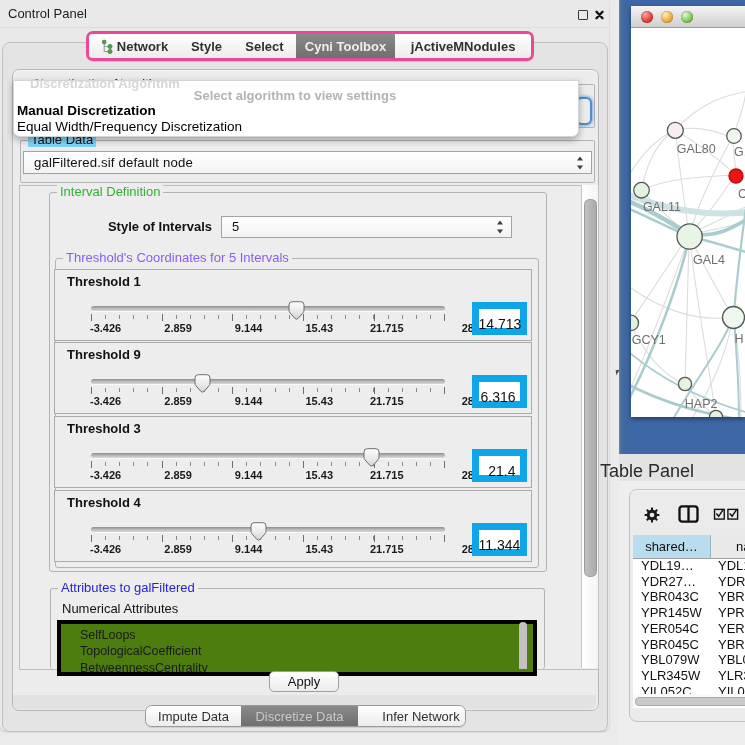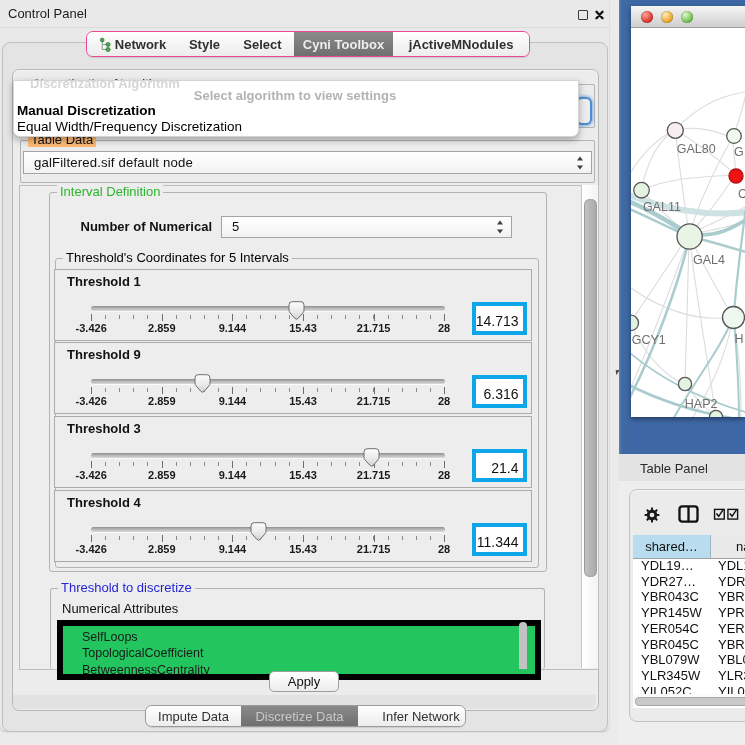--- a/index.html
+++ b/index.html
@@ -1,52 +1,52 @@
 <!DOCTYPE html>
 <html><head><meta charset="utf-8">
 <style>
 html,body{margin:0;padding:0}
 body{width:745px;height:745px;position:relative;overflow:hidden;background:#ebebeb;
  font-family:"Liberation Sans",sans-serif;-webkit-font-smoothing:antialiased}
 .abs{position:absolute}
 .grp{position:absolute;border:1px solid #b3b3b3;border-radius:3px}
-.grp>span.t{position:absolute;top:-8px;left:7px;padding:0 3px;background:#fdba74;font-size:13px;line-height:14px}
+.grp>span.t{position:absolute;top:-8px;left:7px;padding:0 3px;background:#7dd3fc;font-size:13px;line-height:14px}
 .combo{position:absolute;border:1px solid #a3a3a3;border-radius:0;background:linear-gradient(180deg,#ffffff,#f2f2f2);box-shadow:inset 0 1px 0 #fff}
 .combo .tx{position:absolute;left:10px;top:0;font-size:13px;color:#111}
 .arrows{position:absolute;right:7px;top:50%;width:7px;height:13px;transform:translateY(-50%)}
 .arrows:before{content:"";position:absolute;left:0;top:0;border-left:3.5px solid transparent;border-right:3.5px solid transparent;border-bottom:4.5px solid #3c3c3c}
 .arrows:after{content:"";position:absolute;left:0;bottom:0;border-left:3.5px solid transparent;border-right:3.5px solid transparent;border-top:4.5px solid #3c3c3c}
 .tabseg{position:absolute;top:0;bottom:0;border-right:1px solid #b9b9b9;display:flex;align-items:center;justify-content:center;font-size:13px;font-weight:700;color:#303030;background:linear-gradient(180deg,#ffffff,#ececec)}
 .tabseg.sel{background:linear-gradient(180deg,#8a8a8a,#6f6f6f);color:#eeeeee}
 .thpanel{position:absolute;left:54px;width:476px;height:70px;border:1px solid #ababab;background:#ededed}
 .thpanel .lab{position:absolute;left:12px;top:4px;font-size:13px;font-weight:700;color:#111}
 .track{position:absolute;left:36px;top:36px;width:354px;height:5px;border-radius:3px;background:linear-gradient(180deg,#8e8e8e,#bdbdbd 55%,#d8d8d8);box-shadow:0 1px 0 rgba(255,255,255,.7)}
 .minor{position:absolute;left:36px;top:45px;width:354px;height:4px;background-image:repeating-linear-gradient(90deg,#8a8a8a 0,#8a8a8a 1px,transparent 1px,transparent 14.12px)}
 .majt{position:absolute;top:44px;width:1px;height:7px;background:#6e6e6e}
-.tlab{position:absolute;top:52px;width:60px;text-align:center;font-size:11px;font-weight:700;color:#1a1a1a}
-.vbox{position:absolute;box-sizing:border-box;left:416.5px;top:32px;width:55px;height:33px;border:4px solid #0ea5e9;background:#fff;font-size:14px;color:#111;text-align:right;line-height:31px;padding-right:4px}
+.tlab{position:absolute;top:52px;width:60px;text-align:right;font-size:11px;font-weight:700;color:#1a1a1a}
+.vbox{position:absolute;box-sizing:border-box;left:416.5px;top:32px;width:55px;height:33px;border:7px solid #0ea5e9;background:#fff;font-size:14px;color:#111;text-align:right;line-height:31px;padding-right:4px}
 .thumb{position:absolute;top:31.5px;width:17px;height:19px}
 .netlab{font-size:12.5px;fill:#6f6f6f;font-family:"Liberation Sans",sans-serif}
 </style></head>
 <body>
 
 <div class="abs" id="leftwin" style="left:0;top:0;width:609px;height:731px;background:#e9e9e9;border-radius:0 0 6px 6px;box-shadow:0 1px 2px rgba(0,0,0,.18)">
 
   <div class="abs" style="left:0;top:0;width:609px;height:27px;background:#e9e9e9;border-bottom:1px solid #dcdcdc"></div>
   <div class="abs" style="left:8px;top:6px;font-size:13px;color:#1c1c1c">Control Panel</div>
   <div class="abs" style="left:578px;top:10px;width:8px;height:8px;border:1.6px solid #3a3a3a;border-radius:1px"></div>
   <svg class="abs" style="left:595px;top:10px" width="9" height="10" viewBox="0 0 9 10">
       <path d="M1.5,1.8 L7.5,8.2 M7.5,1.8 L1.5,8.2" stroke="#141414" stroke-width="2.4" stroke-linecap="round"></path>
     </svg>
 
   <div class="abs" style="left:2px;top:42px;width:604px;height:688px;border:1px solid #c0c0c0;border-radius:8px;background:#e4e4e4"></div>
 
   <div class="abs" style="left:12px;top:69px;width:585px;height:640px;border:1px solid #b8b8b8;border-radius:7px;background:#ececec;box-shadow:inset 0 1px 0 #f7f7f7"></div>
 
-  <div class="abs" style="left:86px;top:31px;width:442px;height:24px;border:1px solid #ec4899;border-radius:7px;overflow:hidden;box-shadow:0 1px 1px rgba(0,0,0,.12)">
+  <div class="abs" style="left:86px;top:31px;width:442px;height:24px;border:3px solid #ec4899;border-radius:7px;overflow:hidden;box-shadow:0 1px 1px rgba(0,0,0,.12)">
     <div class="tabseg" style="left:0;width:91px">
       <svg width="12" height="15" viewBox="0 0 12 15" style="margin-right:4px">
           <path d="M3.2,4.5 L3.2,12.5 M3.2,7.5 L8.8,7.5 M3.2,12.5 L8.8,12.5" stroke="#9a9a9a" stroke-width="1.1" fill="none"></path>
           <circle cx="3.2" cy="3" r="1.9" fill="#4fa24f" stroke="#317c31" stroke-width=".7"></circle>
           <circle cx="9" cy="7.5" r="2.1" fill="#4fa24f" stroke="#317c31" stroke-width=".7"></circle>
           <circle cx="9" cy="12.5" r="2.1" fill="#4fa24f" stroke="#317c31" stroke-width=".7"></circle>
         </svg>
       Network</div>
     <div class="tabseg" style="left:91px;width:53px">Style</div>
     <div class="tabseg" style="left:144px;width:63px">Select</div>
@@ -66,28 +66,28 @@
   <div class="combo" style="left:23px;top:151px;width:567px;height:21px">
       <span class="tx" style="line-height:21px;font-size:13.2px;letter-spacing:.15px">galFiltered.sif default node</span>
       <span class="arrows"></span>
     </div>
 
   <div class="abs" style="left:19px;top:185px;width:578px;height:483px;border:1px solid #bdbdbd;background:#ededed"></div>
 
   <div class="grp" style="left:49px;top:192px;width:496px;height:378px">
       <span class="t" style="background:#ededed;color:#2cb52c">Interval Definition</span>
     </div>
-  <div class="abs" style="left:60px;top:219px;width:152px;text-align:right;font-size:13px;font-weight:700;color:#111">Number of Numerical</div>
+  <div class="abs" style="left:60px;top:219px;width:152px;text-align:right;font-size:13px;font-weight:700;color:#111">Style of Intervals</div>
   <div class="combo" style="left:221px;top:216px;width:289px;height:20px">
       <span class="tx" style="line-height:20px">5</span>
       <span class="arrows"></span>
     </div>
 
   <div class="grp" style="left:55px;top:258px;width:482px;height:308px">
-      <span class="t" style="background:#ededed;color:#000000">Threshold's Coordinates for 5 Intervals</span>
+      <span class="t" style="background:#ededed;color:#8b5cf6">Threshold's Coordinates for 5 Intervals</span>
     </div>
 
   <div class="thpanel" style="top:268.6px">
       <div class="lab">Threshold 1</div>
       <div class="track"></div>
       <div class="minor"></div>
       <div class="majt" style="left:36.2px"></div>
       <div class="majt" style="left:106.8px"></div>
       <div class="majt" style="left:177.4px"></div>
       <div class="majt" style="left:248.0px"></div>
@@ -190,24 +190,24 @@
             <stop offset=".6" stop-color="#e8e8e8"></stop>
             <stop offset="1" stop-color="#cfcfcf"></stop>
           </linearGradient>
         </defs>
         <path d="M4.2,0.7 L12.8,0.7 Q16,0.7 16,3.9 L16,9 Q16,10.6 15,11.8 L10.3,17.2 Q8.5,19.2 6.7,17.2 L2,11.8 Q1,10.6 1,9 L1,3.9 Q1,0.7 4.2,0.7 Z" fill="url(#tg3)" stroke="#6e6e6e" stroke-width="1"></path>
       </svg>
       <div class="vbox">11.344</div>
     </div>
 
   <div class="grp" style="left:50px;top:588px;width:493px;height:80px;border-bottom:none">
-      <span class="t" style="background:#ededed;color:#2424d6">Threshold to discretize</span>
+      <span class="t" style="background:#ededed;color:#2424d6">Attributes to galFiltered</span>
     </div>
   <div class="abs" style="left:62px;top:601px;font-size:13px;font-weight:400;color:#111">Numerical Attributes</div>
-  <div class="abs" style="left:57px;top:620px;width:472px;height:48px;border:6px solid #000000;background:#22c55e;overflow:hidden">
+  <div class="abs" style="left:57px;top:620px;width:472px;height:48px;border:4px solid #000000;background:#4d7c0f;overflow:hidden">
     <div style="font-size:12.5px;color:#1a1a1a;padding-left:19px;line-height:16.4px;padding-top:3px">SelfLoops<br>TopologicalCoefficient<br>BetweennessCentrality</div>
   </div>
   <div class="abs" style="left:518.5px;top:621.5px;width:8.5px;height:47px;border-radius:4.5px 4.5px 0 0;background:#c2c2c2"></div>
 
   <div class="abs" style="left:581px;top:185px;width:16px;height:483px;background:linear-gradient(90deg,#ffffff,#f4f4f4);border-left:1px solid #c6c6c6;border-right:1px solid #c0c0c0"></div>
   <div class="abs" style="left:584px;top:199px;width:11px;height:376px;border-radius:5.5px;background:linear-gradient(90deg,#c2c2c2,#a9a9a9);border:1px solid #999"></div>
 
   <div class="abs" style="left:13px;top:695px;width:583px;height:14px;background:#e2e2e2;border-radius:0 0 6px 6px"></div>
 
   <div class="abs" style="left:269px;top:671px;width:68px;height:19px;border:1px solid #9e9e9e;border-radius:5px;background:linear-gradient(180deg,#ffffff,#ececec);font-size:13px;color:#111;text-align:center;line-height:19px">Apply</div>
@@ -291,21 +291,21 @@
     <text x="11.9" y="183.5">GAL11</text>
     <text x="62" y="236.5">GAL4</text>
     <text x="107" y="170.5">C</text>
     <text x="103.5" y="315.5">H</text>
     <text x="0.7" y="317">GCY1</text>
     <text x="53.8" y="380.5">HAP2</text>
   </g>
 </svg>
 
 <div class="abs" style="left:619px;top:454px;width:126px;height:27px;background:#e3e3e3;border-bottom:1px solid #c6c6c6"></div>
-<div class="abs" style="left:640px;top:461px;font-size:13px;color:#2a2a2a">Table Panel</div>
+<div class="abs" style="left:600px;top:461px;font-size:18px;color:#2a2a2a">Table Panel</div>
 <div class="abs" style="left:619px;top:481px;width:126px;height:264px;background:#eeeeee"></div>
 <div class="abs" style="left:629px;top:489px;width:130px;height:231px;border:1px solid #c2c2c2;border-radius:8px 0 0 8px;background:#ebebeb;box-shadow:inset 0 1px 0 #f6f6f6"></div>
 
 <svg class="abs" style="left:643px;top:506px" width="18" height="18" viewBox="0 0 20 20">
     <path fill="#1b1b1b" d="M8.80,4.22 L8.96,1.77 L11.04,1.77 L11.20,4.22 L13.24,5.07 L15.09,3.44 L16.56,4.91 L14.93,6.76 L15.78,8.80 L18.23,8.96 L18.23,11.04 L15.78,11.20 L14.93,13.24 L16.56,15.09 L15.09,16.56 L13.24,14.93 L11.20,15.78 L11.04,18.23 L8.96,18.23 L8.80,15.78 L6.76,14.93 L4.91,16.56 L3.44,15.09 L5.07,13.24 L4.22,11.20 L1.77,11.04 L1.77,8.96 L4.22,8.80 L5.07,6.76 L3.44,4.91 L4.91,3.44 L6.76,5.07 Z M12.6,10 A2.6,2.6 0 1 0 7.4,10 A2.6,2.6 0 1 0 12.6,10 Z" fill-rule="evenodd"></path>
   </svg>
 <svg class="abs" style="left:678px;top:505px" width="21" height="18" viewBox="0 0 23 20">
     <rect x="1.5" y="1.5" width="20" height="17" rx="3" fill="none" stroke="#111" stroke-width="2.6"></rect>
     <line x1="11.5" y1="2" x2="11.5" y2="18" stroke="#111" stroke-width="2.6"></line>
   </svg>

